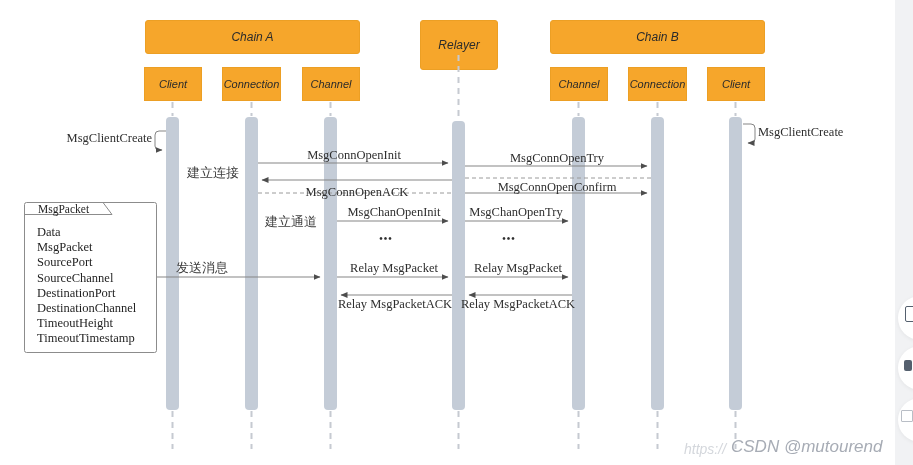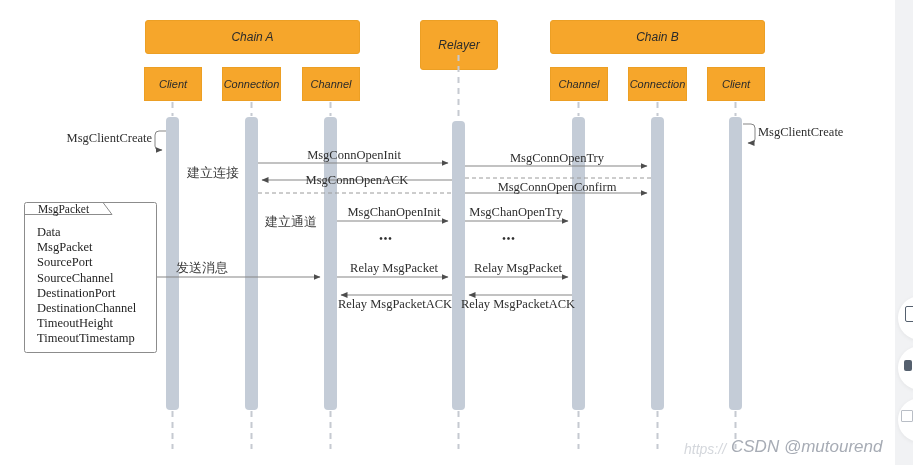--- a/index.html
+++ b/index.html
@@ -123,21 +123,21 @@
       <path d="M166,131 H159 Q155,131 155,135 V146 Q155,150 159,150 H162" marker-end="url(#arr)"></path>
       <path d="M743,124 H751 Q755,124 755,128 V139 Q755,143 751,143 H748" marker-end="url(#arr)"></path>
     </g>
   </svg>
 
   <div class="diagram-label label-layer" style="left:50px;top:132px;width:102px;text-align:right;">MsgClientCreate</div>
   <div class="diagram-label label-layer" style="left:758px;top:126px;text-align:left;">MsgClientCreate</div>
 
   <div class="diagram-label label-layer" style="left:482px;top:152px;width:150px;">MsgConnOpenTry</div>
   <div class="diagram-label label-layer" style="left:279px;top:149px;width:150px;">MsgConnOpenInit</div>
-  <div class="diagram-label label-layer" style="left:282px;top:174px;width:150px;">MsgConnOpenACK</div>
+  <div class="diagram-label label-layer" style="left:282px;top:186px;width:150px;">MsgConnOpenACK</div>
   <div class="diagram-label label-layer" style="left:482px;top:181px;width:150px;">MsgConnOpenConfirm</div>
   <div class="diagram-label label-layer" style="left:319px;top:206px;width:150px;">MsgChanOpenInit</div>
   <div class="diagram-label label-layer" style="left:441px;top:206px;width:150px;">MsgChanOpenTry</div>
   <div class="diagram-label dots label-layer" style="left:356px;top:233px;width:60px;">•••</div>
   <div class="diagram-label dots label-layer" style="left:479px;top:233px;width:60px;">•••</div>
   <div class="diagram-label label-layer" style="left:319px;top:262px;width:150px;">Relay MsgPacket</div>
   <div class="diagram-label label-layer" style="left:443px;top:262px;width:150px;">Relay MsgPacket</div>
   <div class="diagram-label label-layer" style="left:320px;top:298px;width:150px;">Relay MsgPacketACK</div>
   <div class="diagram-label label-layer" style="left:443px;top:298px;width:150px;">Relay MsgPacketACK</div>
 

